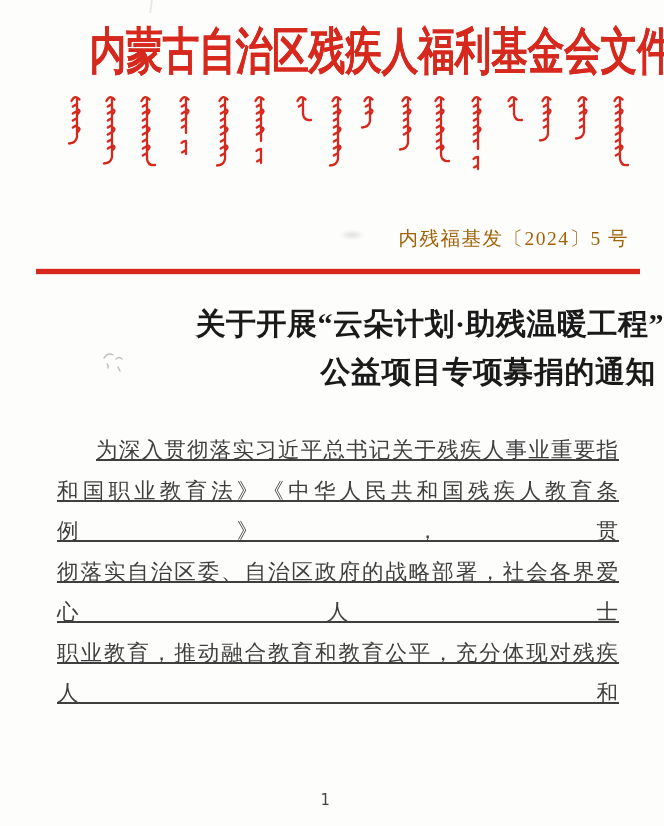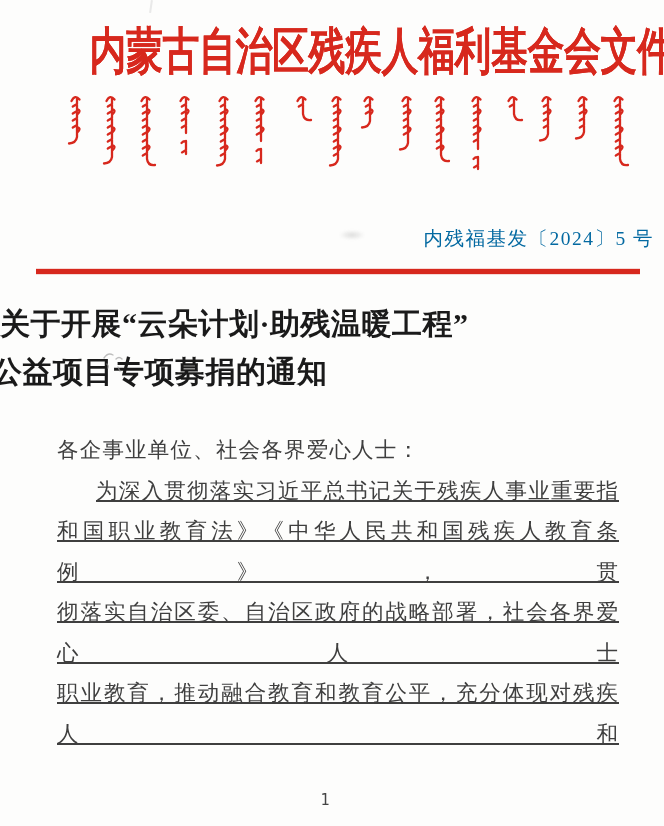--- a/index.html
+++ b/index.html
@@ -23,34 +23,34 @@
     font-size:50px;line-height:60px;font-weight:bold;
     color:var(--red);
     transform:scaleX(0.73);transform-origin:50% 50%;
     letter-spacing:0;
     text-shadow:0 0 .4px var(--red);
   }
   .mongol-svg{position:absolute;top:0;left:0;}
   
   .docnum-row{
     position:absolute;top:224px;left:0;width:664px;height:30px;
-    text-align:right;padding-right:10px;
-    font-size:19.5px;line-height:30px;color:#0369a1;
+    text-align:right;padding-right:35px;
+    font-size:19.5px;line-height:30px;color:#a16207;
     letter-spacing:1.5px;
   }
   
   .red-rule{
     position:absolute;top:269px;left:36px;width:604px;height:5px;
     background:var(--red);
     box-shadow:0 .5px 0 rgba(215,40,29,.35), 0 -0.5px 0 rgba(215,40,29,.35);
   }
   
   .doc-title{
     position:absolute;top:300px;left:0;width:664px;
-    text-align:left;color:var(--title-ink);
+    text-align:right;color:var(--title-ink);
     font-size:30px;line-height:48px;font-weight:bold;
     letter-spacing:0.5px;
   }
   .doc-title .line2{position:relative;left:-8px;}
   
   .body-block{
     position:absolute;top:430px;left:57px;width:562px;
     color:var(--ink);
     font-size:21.5px;line-height:40.5px;
     letter-spacing:1.2px;
@@ -115,21 +115,20 @@
   </div>
 
   <div class="red-rule"></div>
 
   <h1 class="doc-title">
     <div class="line1">关于开展“云朵计划·助残温暖工程”</div>
     <div class="line2">公益项目专项募捐的通知</div>
   </h1>
 
   <main class="body-block">
-    <p class="salutation">各企事业单位、社会各界爱心人士：</p>
     <div id="body-lines">
         <p class="bline indent">为深入贯彻落实习近平总书记关于残疾人事业重要指</p>
         <p class="bline">和国职业教育法》《中华人民共和国残疾人教育条例》，贯</p>
         <p class="bline">彻落实自治区委、自治区政府的战略部署，社会各界爱心人士</p>
         <p class="bline">职业教育，推动融合教育和教育公平，充分体现对残疾人和</p>
       </div>
   </main>
 
   <footer class="page-footer">
     <span>1</span>

